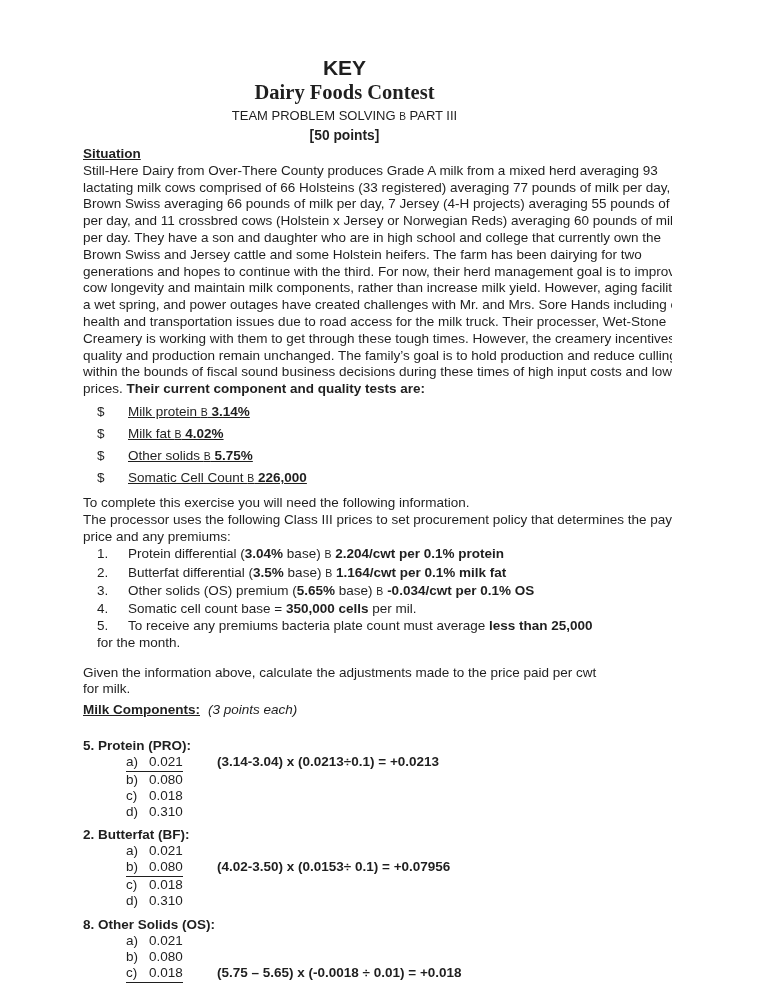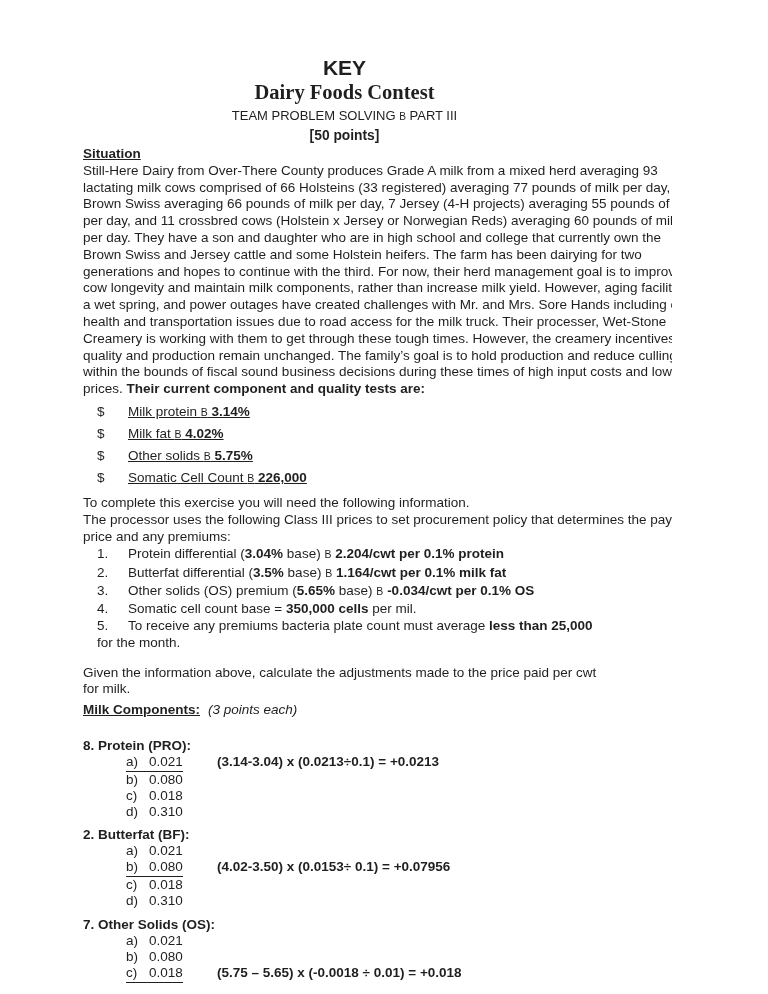--- a/index.html
+++ b/index.html
@@ -85,37 +85,37 @@
       <div class="p-row"><span class="marker">4.</span><span>Somatic cell count base = </span><b>350,000 cells</b><span> per mil.</span></div>
       <div class="p-row"><span class="marker">5.</span><span>To receive any premiums bacteria plate count must average </span><b>less than 25,000</b><span> for the month.</span></div>
     </div>
   </section>
 
   <p class="given">Given the information above, calculate the adjustments made to the price paid per cwt for milk.</p>
 
   <div class="mc-line"><span class="heading-u">Milk Components:</span><span class="mc-note">(3 points each)</span></div>
 
   <div class="q-block">
-    <div class="q-title q-title-first">8. Protein (PRO):</div>
+    <div class="q-title q-title-first">5. Protein (PRO):</div>
     <div class="opt-row"><span class="opt"><span class="ans"><span class="opt-label">a)</span><span>0.021</span></span></span><b class="formula">(3.14-3.04) x (0.0213÷0.1) = +0.0213</b></div>
     <div class="opt-row"><span class="opt"><span class="opt-label">b)</span><span>0.080</span></span></div>
     <div class="opt-row"><span class="opt"><span class="opt-label">c)</span><span>0.018</span></span></div>
     <div class="opt-row"><span class="opt"><span class="opt-label">d)</span><span>0.310</span></span></div>
   </div>
 
   <div class="q-block">
     <div class="q-title">2. Butterfat (BF):</div>
     <div class="opt-row"><span class="opt"><span class="opt-label">a)</span><span>0.021</span></span></div>
     <div class="opt-row"><span class="opt"><span class="ans"><span class="opt-label">b)</span><span>0.080</span></span></span><b class="formula">(4.02-3.50) x (0.0153÷ 0.1) = +0.07956</b></div>
     <div class="opt-row"><span class="opt"><span class="opt-label">c)</span><span>0.018</span></span></div>
     <div class="opt-row"><span class="opt"><span class="opt-label">d)</span><span>0.310</span></span></div>
   </div>
 
   <div class="q-block">
-    <div class="q-title">7. Other Solids (OS):</div>
+    <div class="q-title">8. Other Solids (OS):</div>
     <div class="opt-row"><span class="opt"><span class="opt-label">a)</span><span>0.021</span></span></div>
     <div class="opt-row"><span class="opt"><span class="opt-label">b)</span><span>0.080</span></span></div>
     <div class="opt-row"><span class="opt"><span class="ans"><span class="opt-label">c)</span><span>0.018</span></span></span><b class="formula">(5.75 – 5.65) x (-0.0018 ÷ 0.01) = +0.018</b></div>
   </div>
 
   <footer><span>Page 1 of 22</span></footer>
 
 </div>
 
 </body></html>

